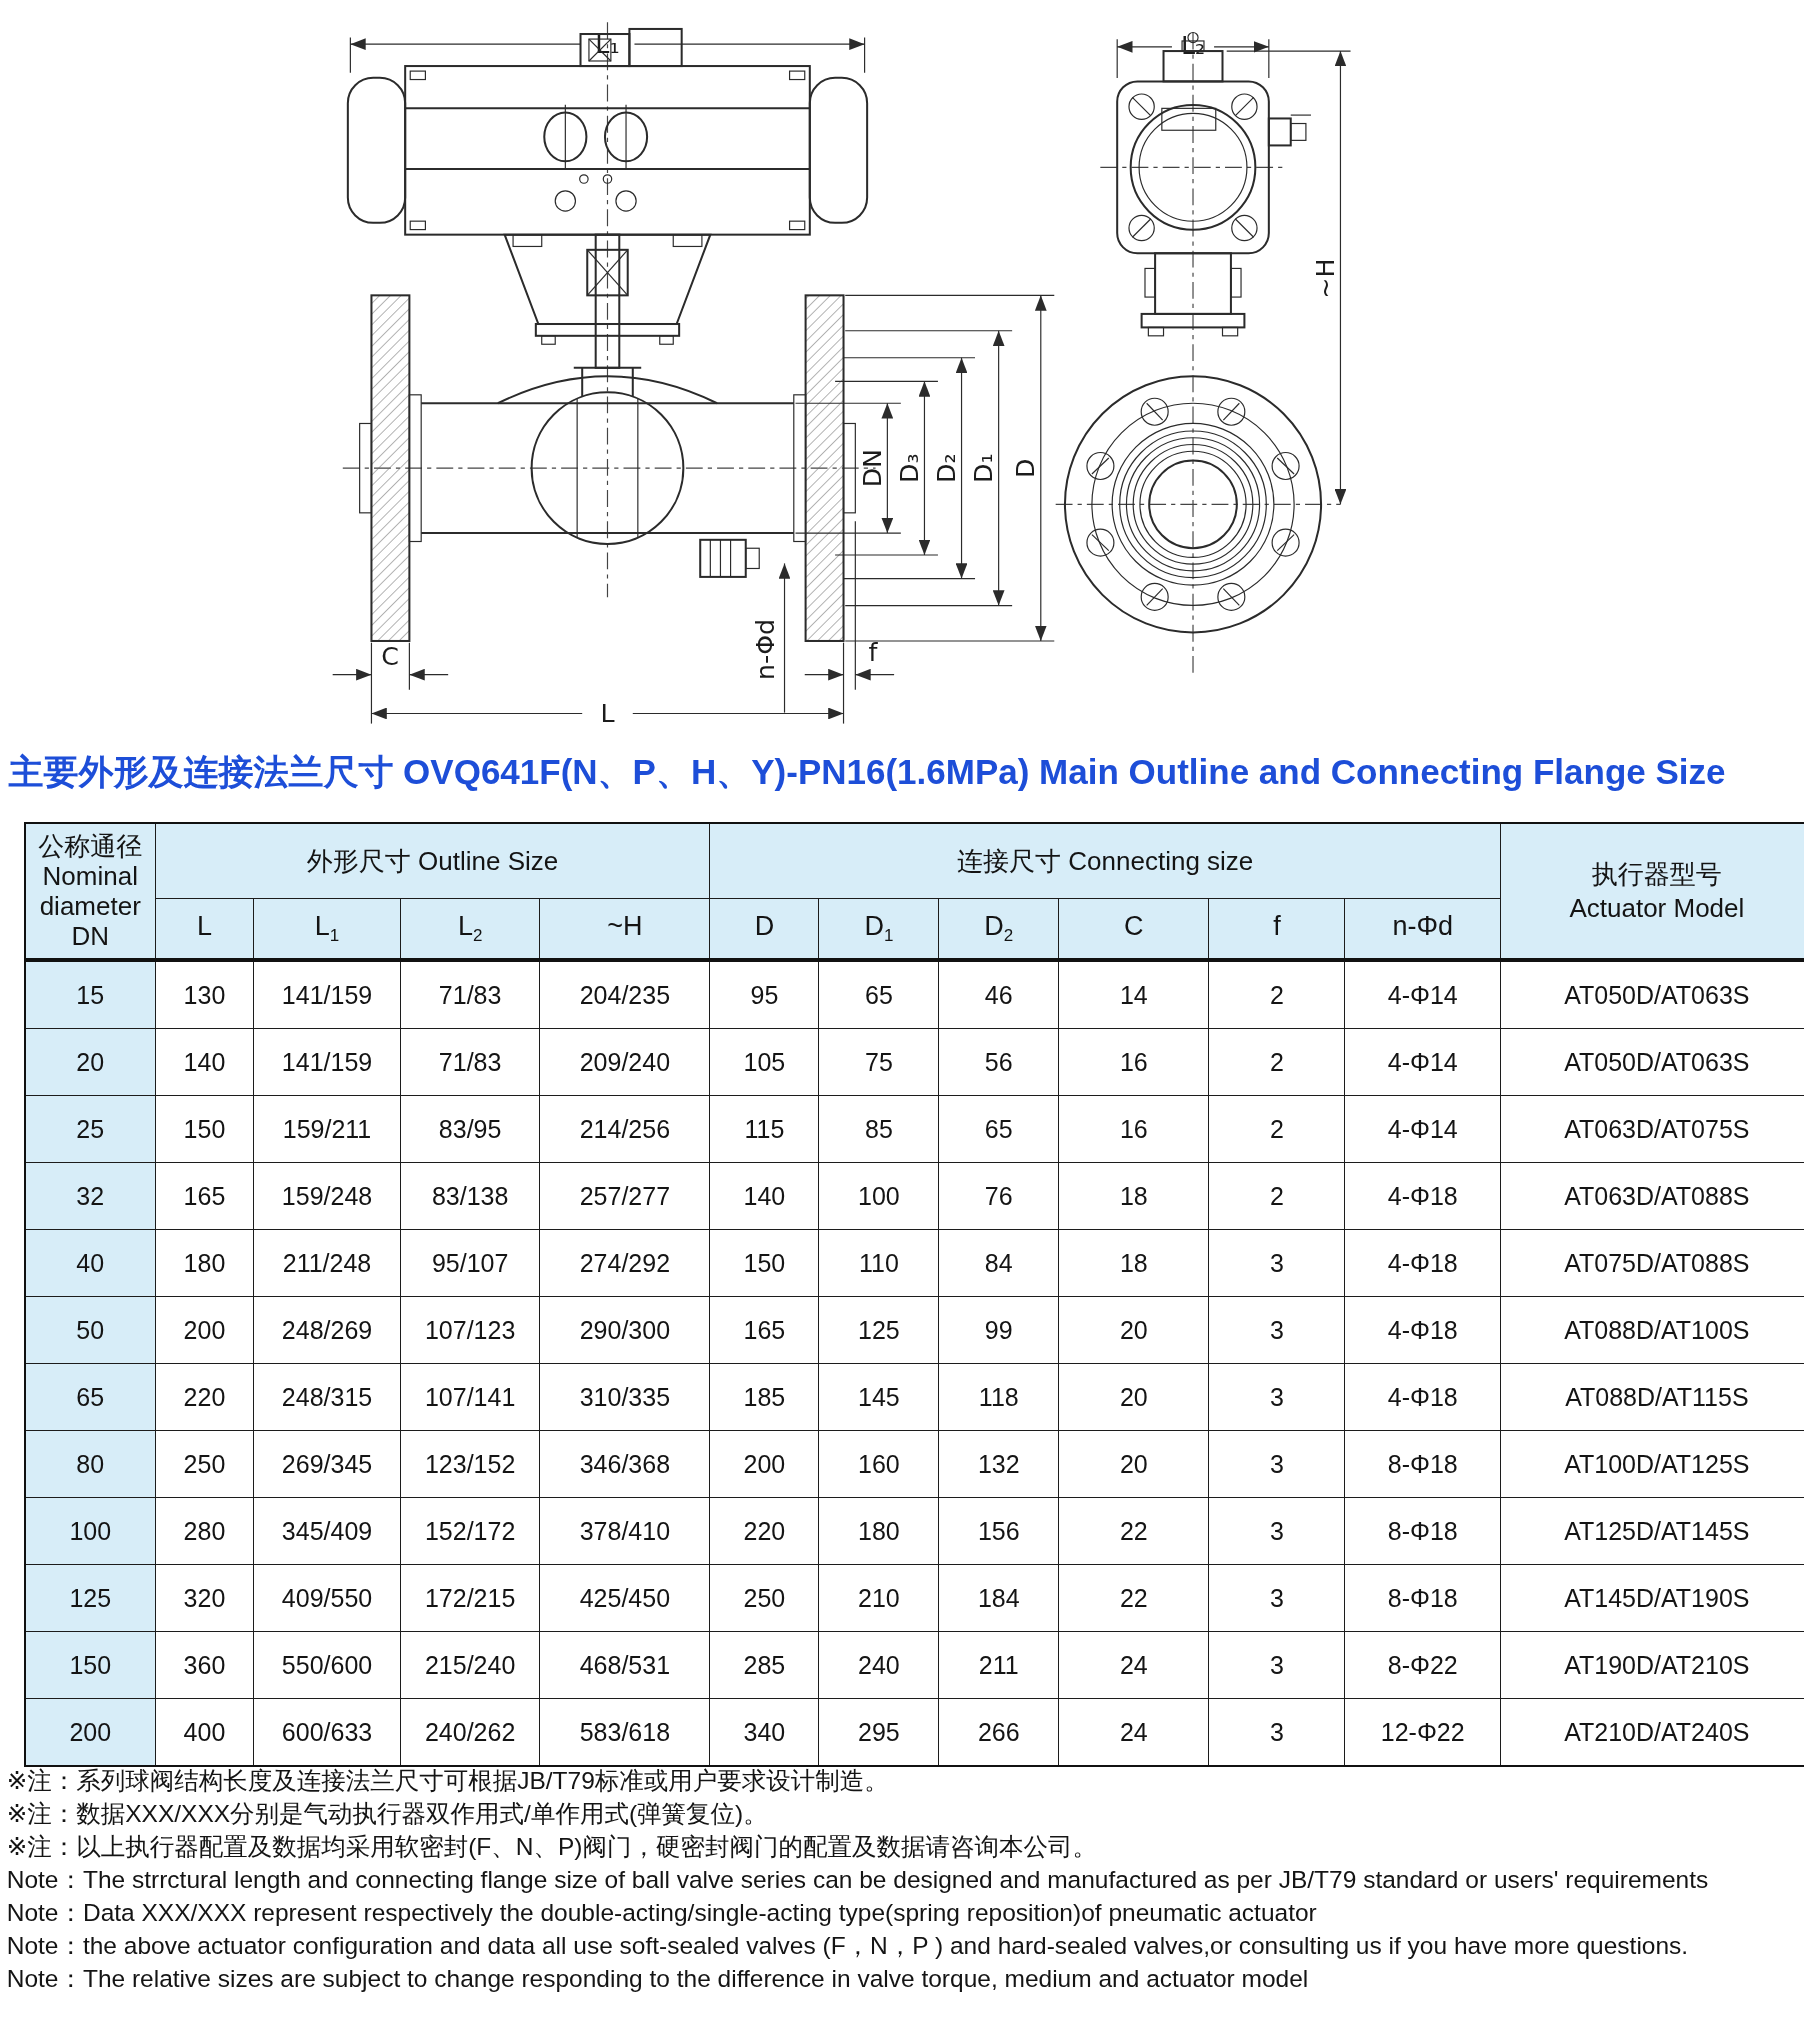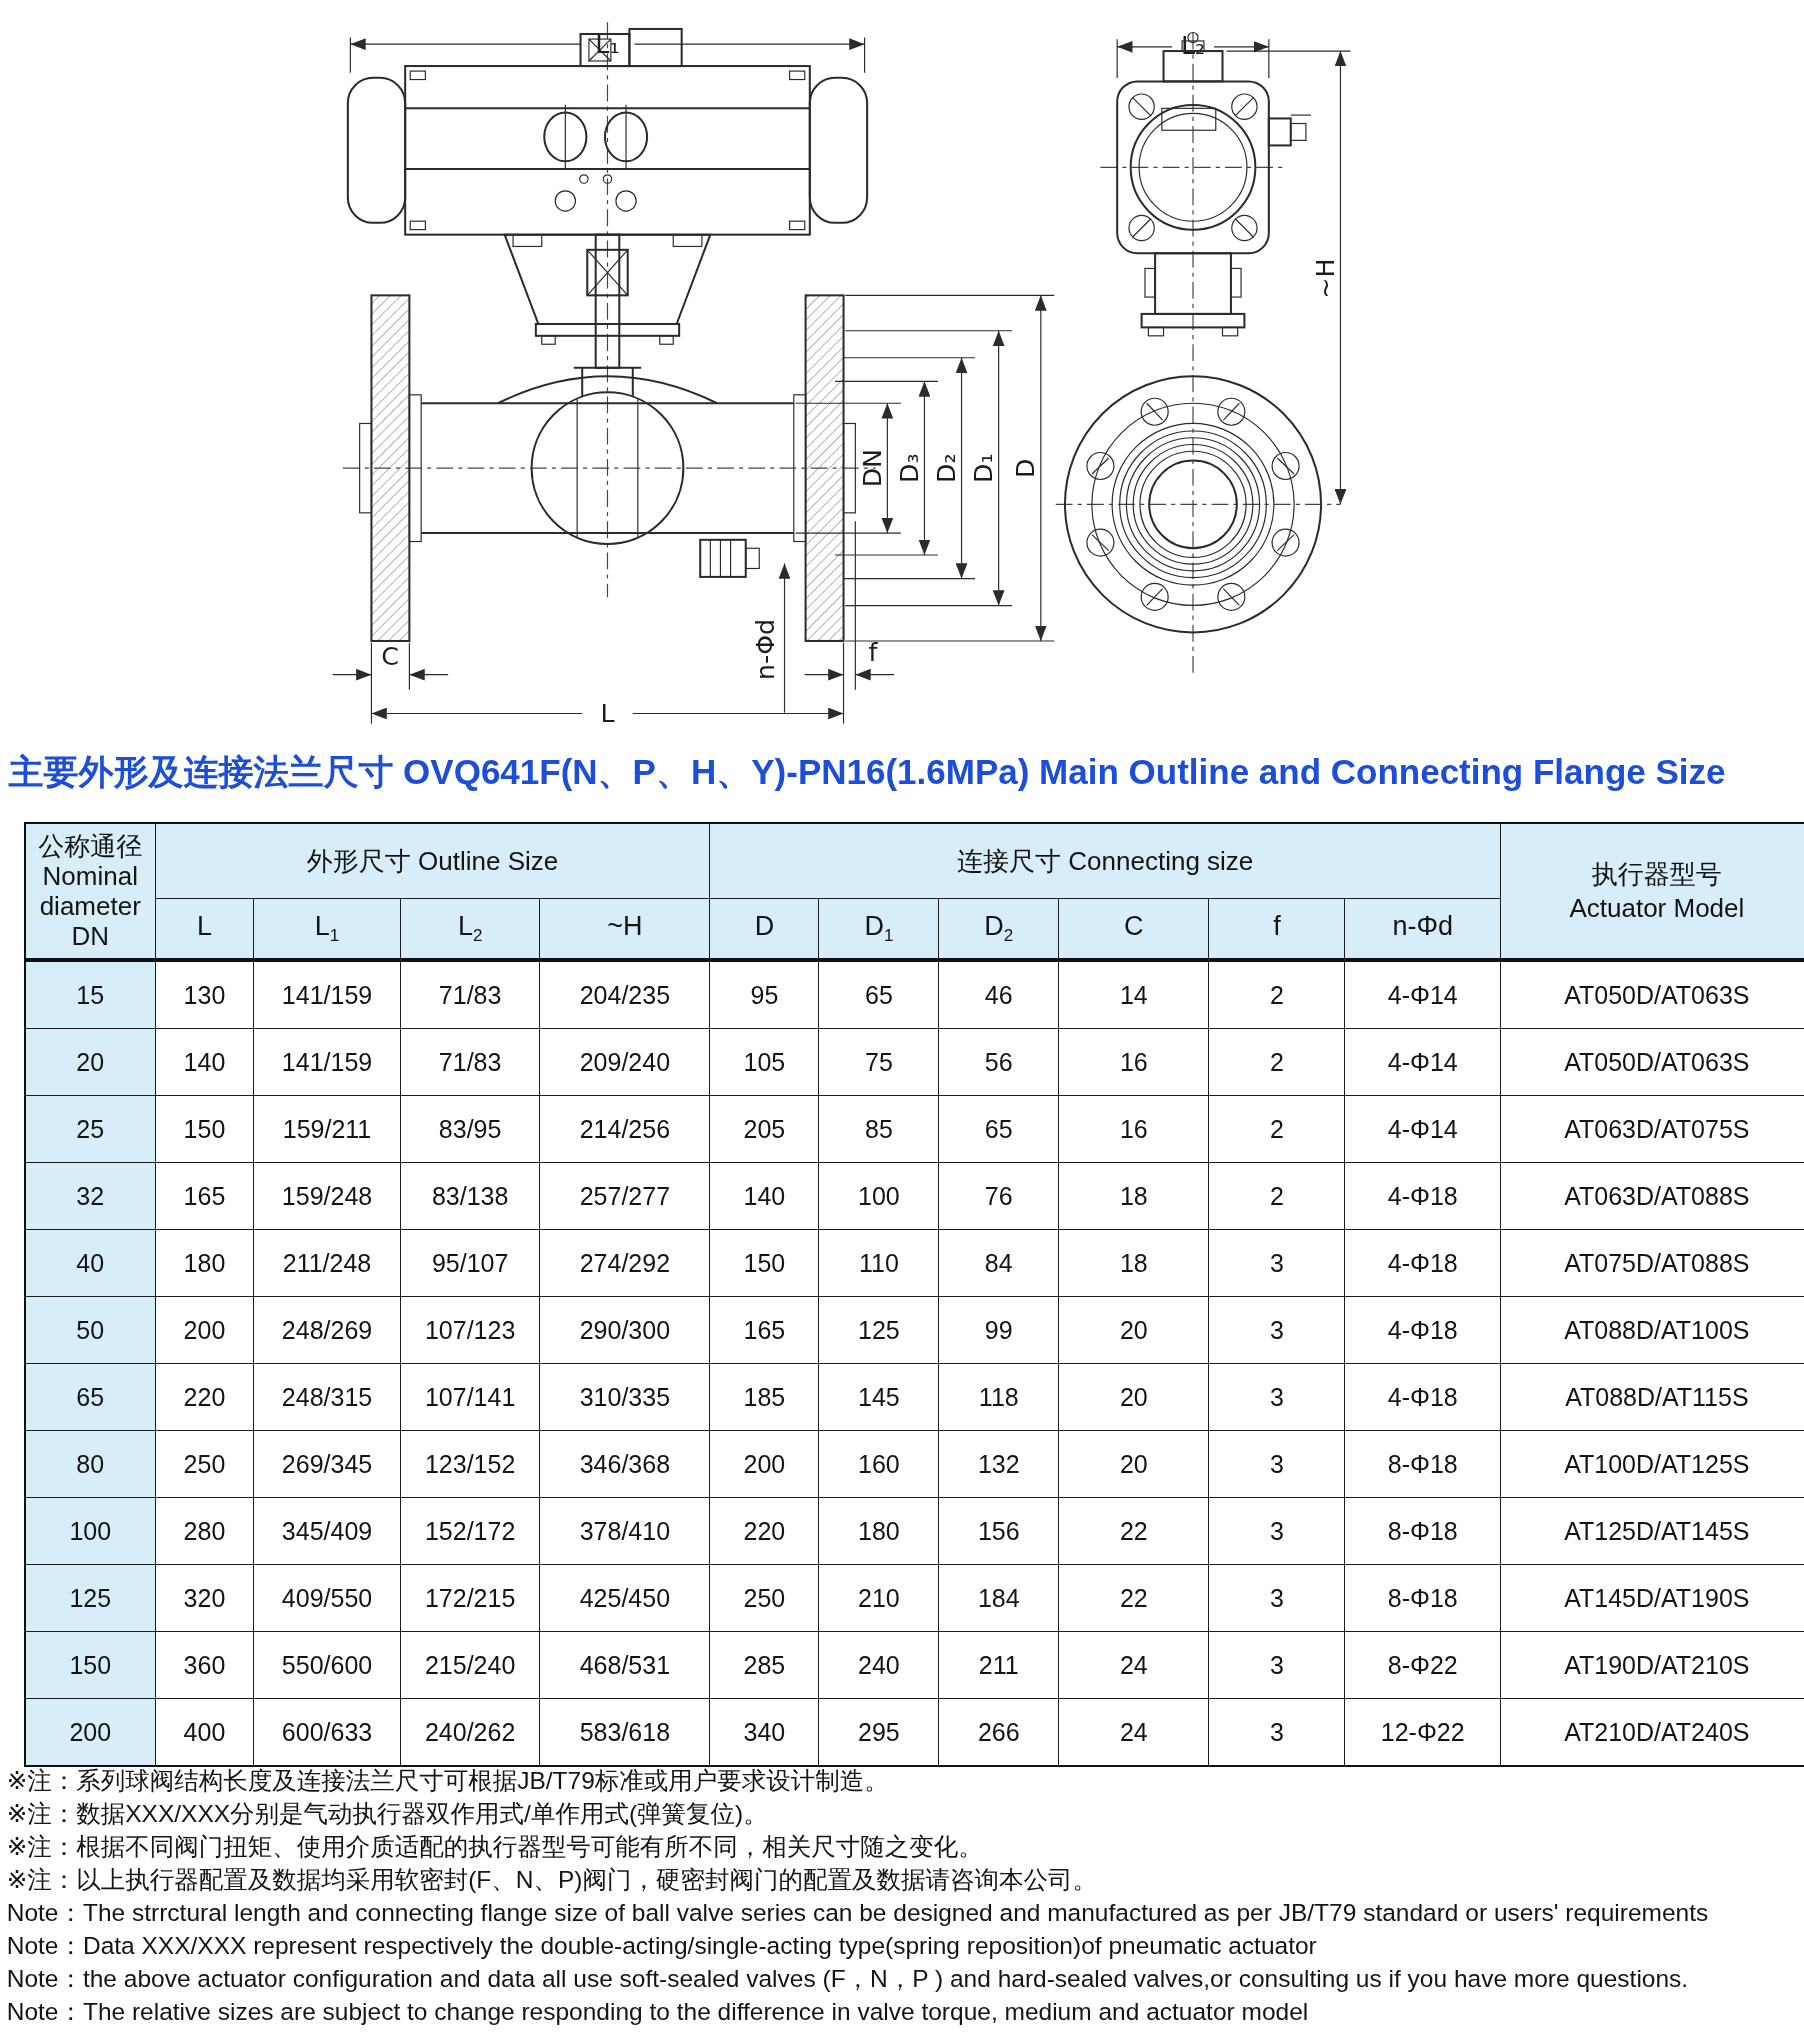--- a/index.html
+++ b/index.html
@@ -343,21 +343,21 @@
           <td>2</td>
           <td>4-Φ14</td>
           <td>AT050D/AT063S</td>
         </tr>
         <tr>
           <td>25</td>
           <td>150</td>
           <td>159/211</td>
           <td>83/95</td>
           <td>214/256</td>
-          <td>205</td>
+          <td>115</td>
           <td>85</td>
           <td>65</td>
           <td>16</td>
           <td>2</td>
           <td>4-Φ14</td>
           <td>AT063D/AT075S</td>
         </tr>
         <tr>
           <td>32</td>
           <td>165</td>
@@ -484,20 +484,19 @@
           <td>12-Φ22</td>
           <td>AT210D/AT240S</td>
         </tr>
       </tbody>
   </table>
 </div>
 
 <div class="notes">
   <div class="note-line">※注：系列球阀结构长度及连接法兰尺寸可根据JB/T79标准或用户要求设计制造。</div>
   <div class="note-line">※注：数据XXX/XXX分别是气动执行器双作用式/单作用式(弹簧复位)。</div>
-  <div class="note-line">※注：根据不同阀门扭矩、使用介质适配的执行器型号可能有所不同，相关尺寸随之变化。</div>
   <div class="note-line">※注：以上执行器配置及数据均采用软密封(F、N、P)阀门，硬密封阀门的配置及数据请咨询本公司。</div>
   <div class="note-line">Note：The strrctural length and connecting flange size of ball valve series can be designed and manufactured as per JB/T79 standard or users' requirements</div>
   <div class="note-line">Note：Data XXX/XXX represent respectively the double-acting/single-acting type(spring reposition)of pneumatic actuator</div>
   <div class="note-line">Note：the above actuator  configuration and data  all use soft-sealed valves (F，N，P ) and  hard-sealed valves,or consulting us if you have more questions.</div>
   <div class="note-line">Note：The relative sizes are subject to change responding to the difference in valve torque, medium and actuator model</div>
 </div>
 
 
 </body></html>

